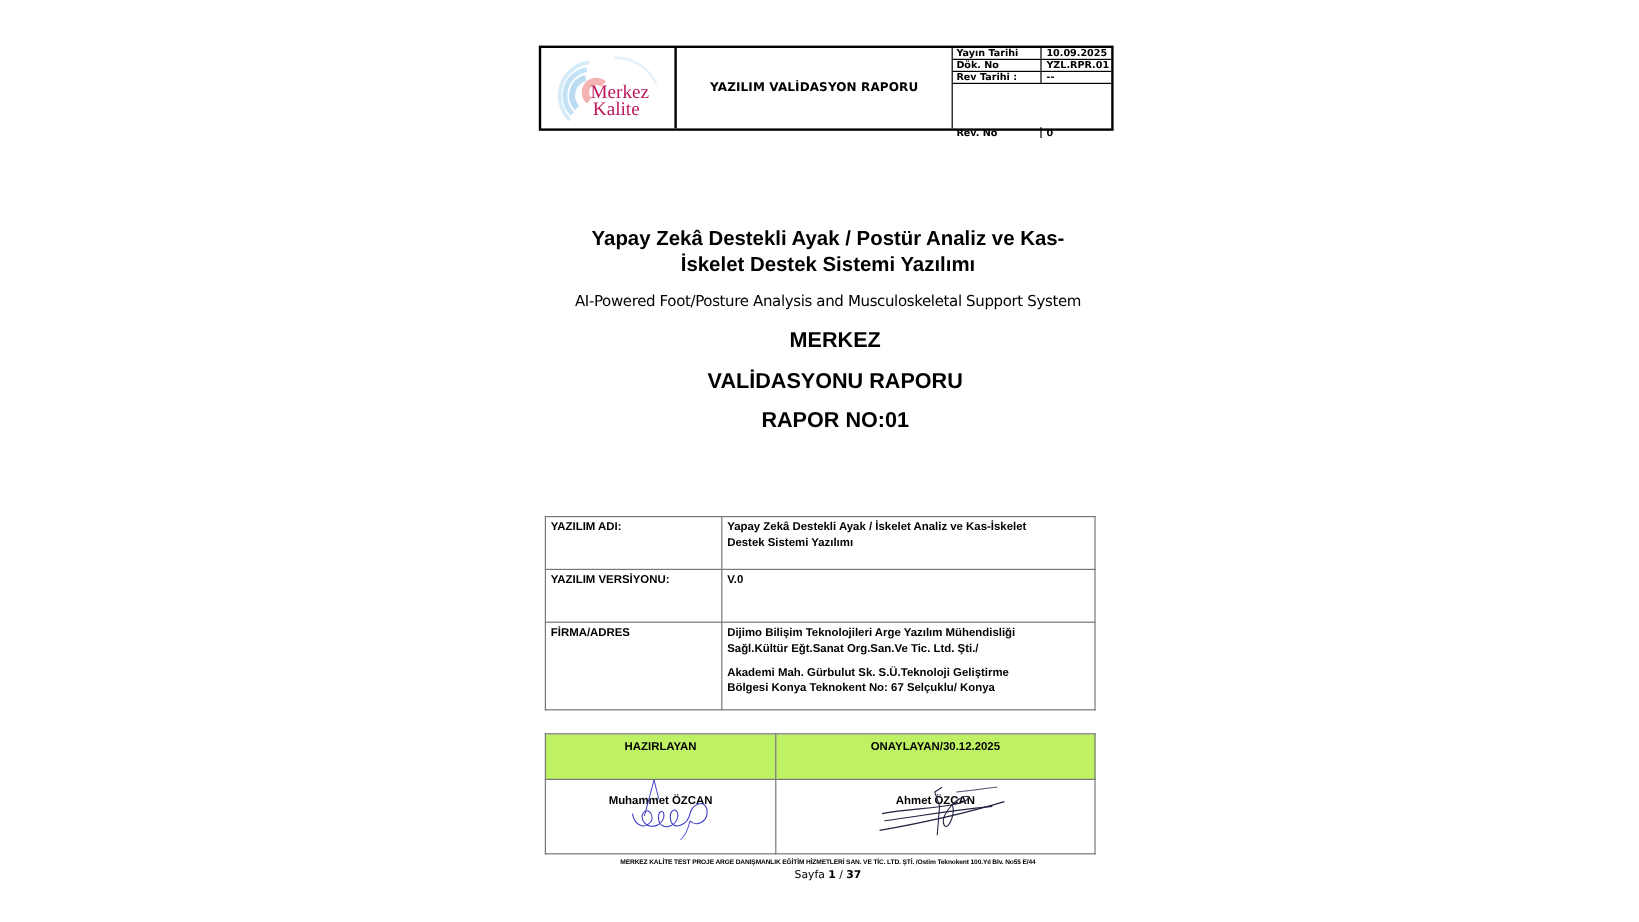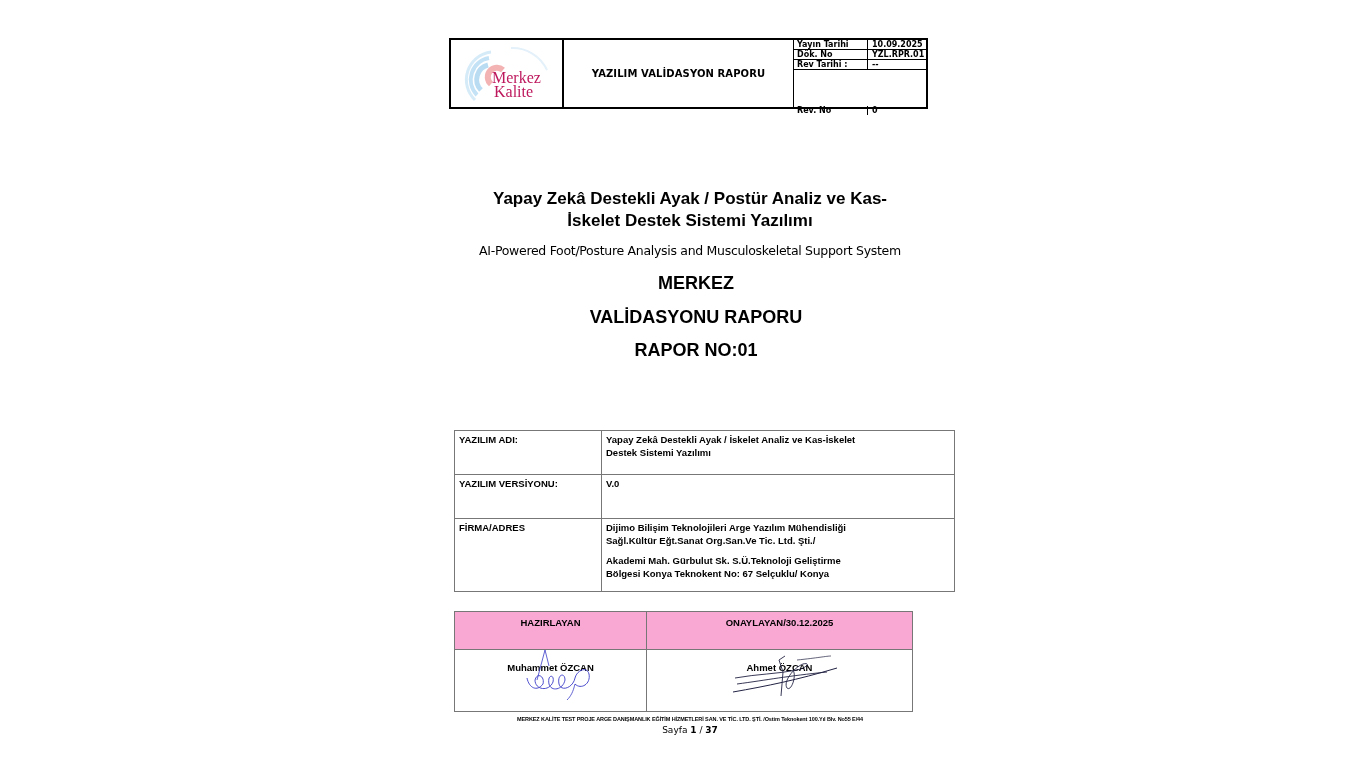--- a/index.html
+++ b/index.html
@@ -21,32 +21,32 @@
   .logo-svg { position: absolute; left: 0; top: 0; }
 
   
   .t1 { position: absolute; left: 440px; top: 188px; width: 500px; text-align: center; font-weight: bold; font-size: 17px; line-height: 22px; }
   .t2 { position: absolute; left: 440px; top: 243px; width: 500px; text-align: center; font-family: "DejaVu Sans", sans-serif; font-size: 12.5px; letter-spacing: -0.3px; }
   .t3 { position: absolute; left: 440px; top: 273px; width: 512px; text-align: center; font-weight: bold; font-size: 18px; }
   .t4 { position: absolute; left: 440px; top: 307px; width: 512px; text-align: center; font-weight: bold; font-size: 18px; }
   .t5 { position: absolute; left: 440px; top: 340px; width: 512px; text-align: center; font-weight: bold; font-size: 18px; }
 
   
-  .info { position: absolute; left: 454px; top: 430px; width: 501px; border-collapse: collapse; font-size: 9.5px; font-weight: bold; }
+  .info { position: absolute; left: 454px; top: 430px; width: 459px; border-collapse: collapse; font-size: 9.5px; font-weight: bold; }
   .info td { border: 1px solid #777; vertical-align: top; padding: 2px 4px; line-height: 13px; }
   .info td.k { width: 138px; }
   .info tr.r1 td { height: 39px; }
   .info tr.r2 td { height: 39px; }
   .info tr.r3 td { height: 68px; }
   .addr { margin-top: 7px; }
 
   
   .sign { position: absolute; left: 454px; top: 611px; width: 459px; border-collapse: collapse; font-size: 9.5px; font-weight: bold; }
   .sign td { border: 1px solid #777; text-align: center; }
-  .sign tr.sh td { background: #f9a8d4; height: 31px; vertical-align: top; padding-top: 5px; margin-top: 36px; }
+  .sign tr.sh td { background: #bef264; height: 31px; vertical-align: top; padding-top: 5px; margin-top: 36px; }
   .sign tr.sb td { height: 48px; vertical-align: top; padding-top: 12px; position: relative; margin-top: 43px; }
   .sign td.c1 { width: 189px; }
   .sig { position: absolute; pointer-events: none; }
 
   
   .foot1 { position: absolute; left: 440px; top: 716px; width: 500px; text-align: center; font-size: 5.5px; font-weight: bold; letter-spacing: -0.1px; }
   .foot2 { position: absolute; left: 440px; top: 725px; width: 500px; text-align: center; font-size: 9px; font-family: "DejaVu Sans", sans-serif; }
   .foot2 b { font-weight: bold; }
 </style>
 </head>

